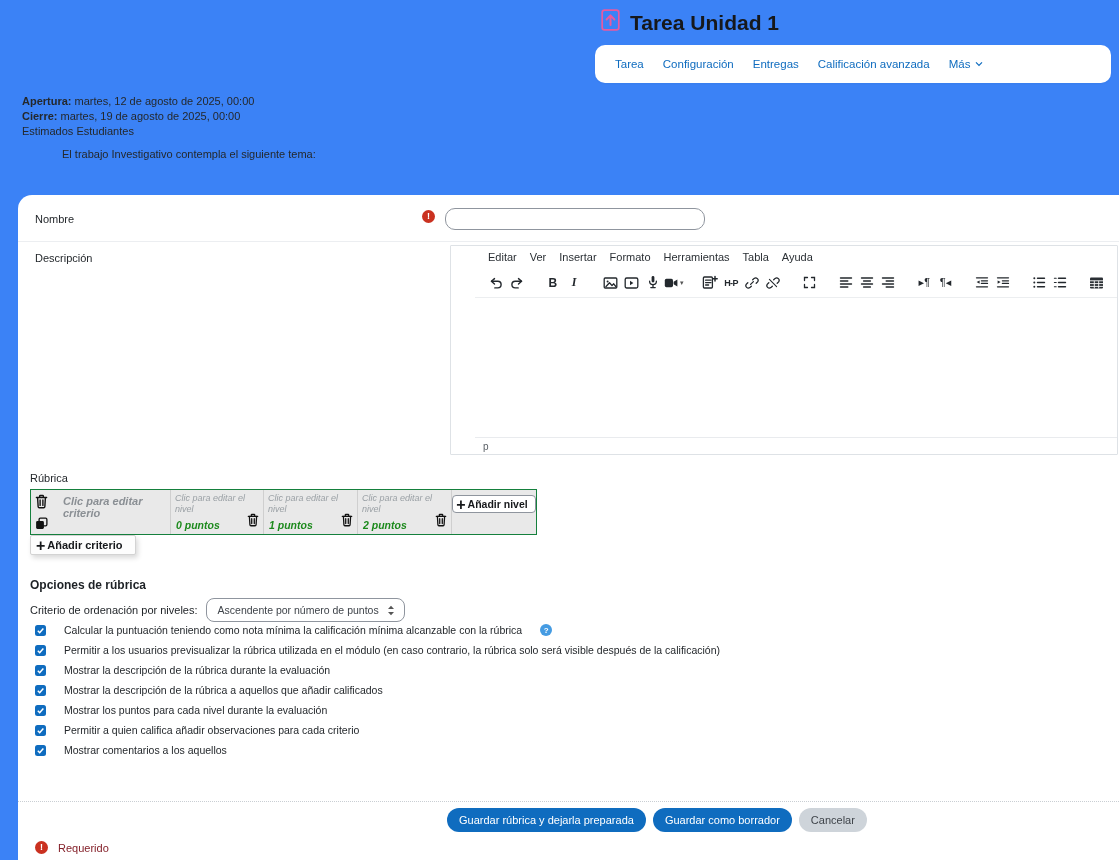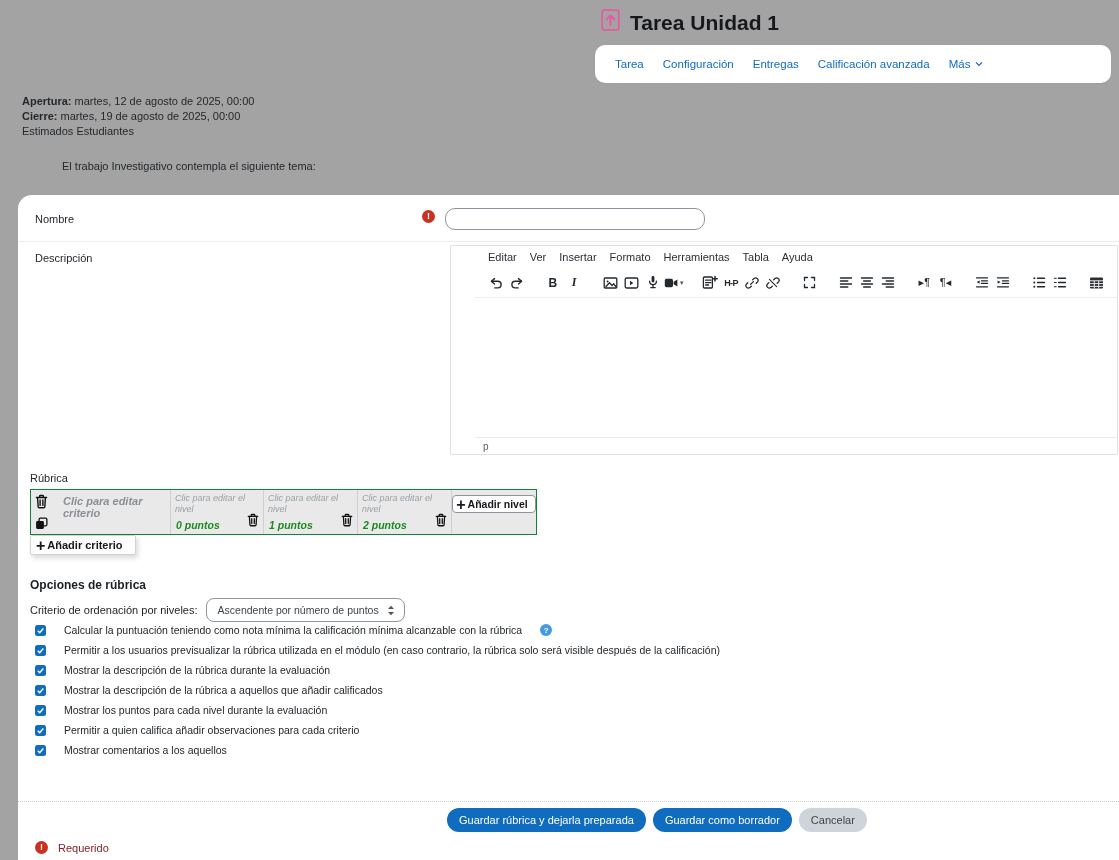--- a/index.html
+++ b/index.html
@@ -1,31 +1,31 @@
 <!DOCTYPE html>
 <html><head>
 <meta charset="utf-8">
 <style>
   * { margin:0; padding:0; box-sizing:border-box; }
   html,body { background:#f5f6f8; }
-  .screen{ position:relative; width:1119px; height:860px; background:#a3a3a3; overflow:hidden;
+  .screen{ position:relative; width:1119px; height:860px; background:#3b82f6; overflow:hidden;
            font-family:"Liberation Sans", sans-serif; color:#1d2125; }
 
   
   .page-title{ position:absolute; left:601px; top:9px; display:flex; align-items:center; gap:10px;
                font-size:21px; font-weight:700; color:#16181b; }
   .tabs-card{ position:absolute; left:595px; top:45px; width:516px; height:38px; background:#fff;
               border-radius:10px; box-shadow:0 1px 2px rgba(40,50,60,.05); display:flex; align-items:center;
               gap:19px; padding:0 20px; }
   .tab{ color:#0f6cbf; font-size:11.5px; text-decoration:none; cursor:pointer; display:flex; align-items:center; gap:5px; }
 
   
   .intro{ position:absolute; left:22px; top:94px; font-size:11px; line-height:15px; color:#24282c; }
   .intro b{ font-weight:700; }
-  .intro .spaced{ margin-top:20px;padding-left:40px; }
+  .intro .spaced{ margin-top:8px;padding-left:40px; }
   .intro .topic{ margin-top:11px; font-weight:700; white-space:pre-wrap; }
 
   
   .form-card{ position:absolute; left:18px; top:195px; width:1101px; height:665px; background:#fff;
               border-radius:14px 0 0 0; }
   .form-card > *{ position:absolute; }
   .flabel{ font-size:11px; color:#24282c; }
   .nombre-label{ left:17px; top:18px; }
   .req-badge{ left:404px; top:15px; }
   .circle-badge{ width:13px; height:13px; border-radius:50%; background:#ca3120; color:#fff; font-size:9px;

